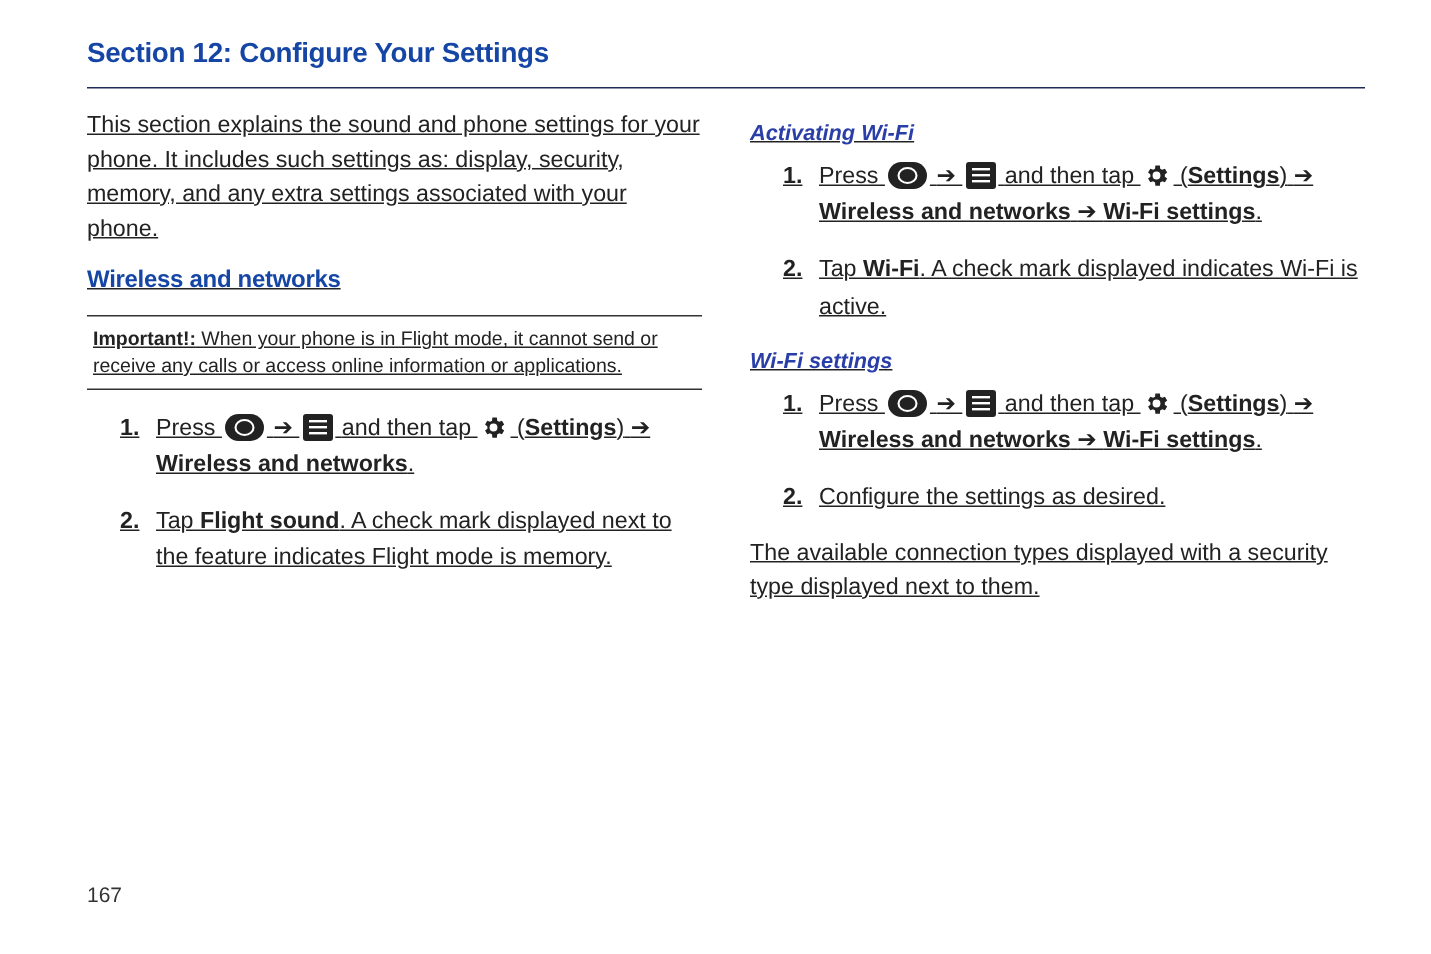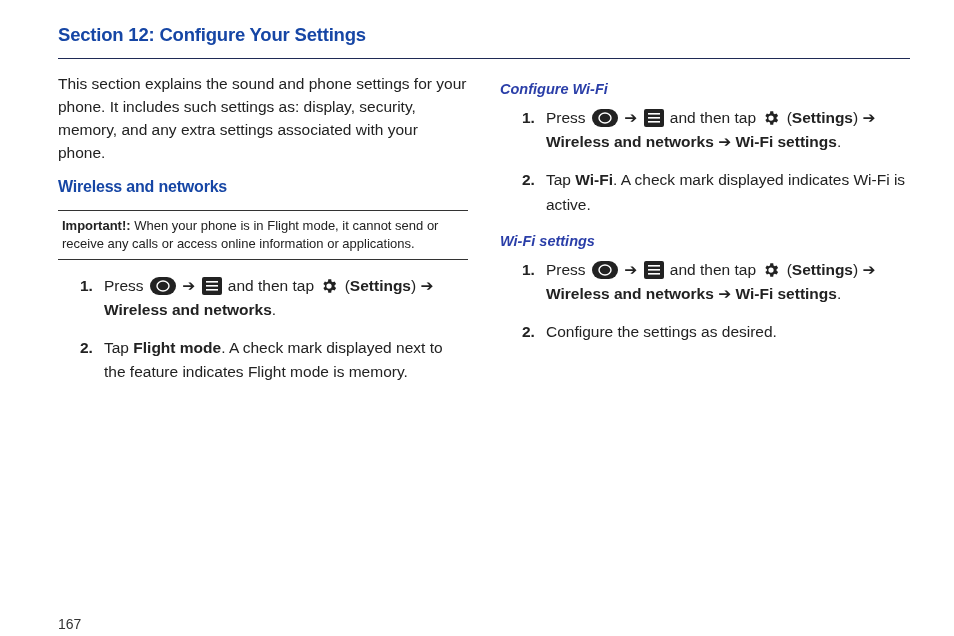--- a/index.html
+++ b/index.html
@@ -1,35 +1,35 @@
 <!DOCTYPE html>
 <html><head>
 <meta charset="utf-8">
 <style>
   * { box-sizing: border-box; margin: 0; padding: 0; }
   html, body { width: 954px; height: 636px; background: #fff; font-family: Arial, Helvetica, sans-serif; color: #222; }
   .page { padding: 24px 44px 0 58px; }
   .section-title { color: #1646a5; font-weight: 800; font-size: 18.5px; letter-spacing: -0.2px; margin-bottom: 12px; }
   .rule { border: 0; border-top: 1px solid #1f2a55; margin: 6px 0 14px 0; }
   .columns { display: flex; gap: 32px; }
-  .col { flex: 1 1 0; font-size: 15.5px; line-height: 1.48; color: #222; }
+  .col { flex: 1 1 0; font-size: 15.5px; line-height: 1.48; color: #222; text-decoration: underline; }
   .col p { margin-bottom: 10px; }
   .h-sub { color: #1646a5; font-weight: 800; font-size: 16px; margin: 10px 0 6px 0; letter-spacing: -0.2px; }
   .h-topic { color: #2a3ea8; font-style: italic; font-weight: 700; font-size: 14.5px; margin: 6px 0 6px 0; }
   .note-box { border-top: 1px solid #333; border-bottom: 1px solid #333; padding: 6px 4px; font-size: 13px; line-height: 1.35; text-align: left; margin: 12px 0 14px 0; }
   .note-box .lead { font-weight: 700; }
   ol.steps { list-style: none; margin: 0 0 10px 22px; }
   ol.steps > li { display: flex; margin-bottom: 14px; line-height: 1.55; }
   ol.steps .num { font-weight: 800; width: 24px; flex: 0 0 24px; }
   ol.steps .body { flex: 1; }
   .b { font-weight: 700; }
   .nowrap { white-space: nowrap; }
   .icon { display: inline-block; vertical-align: -4px; margin: 0 2px; }
   .icon svg { display: block; }
-  .page-number { position: absolute; left: 58px; top: 616px; font-size: 14px; color: #333; }
+  .page-number { position: absolute; left: 58px; top: 588px; font-size: 14px; color: #333; }
   .arrow { font-family: Arial, sans-serif; }
 </style>
 </head>
 <body>
 
 <div class="page">
   <div class="section-title">Section 12: Configure Your Settings</div>
   <hr class="rule">
 
   <div class="columns">
@@ -71,28 +71,28 @@
                 </svg>
             </span>
             <span class="nowrap"> (<span class="b">Settings</span>)</span>
             <span class="arrow"> ➔ </span>
             <span class="b">Wireless and networks</span><span>.</span>
           </span>
         </li>
         <li>
           <span class="num">2.</span>
           <span class="body">
-            <span>Tap </span><span class="b">Flight mode</span><span>. A check mark displayed next to the feature indicates Flight mode is memory.</span>
+            <span>Tap </span><span class="b">Flight sound</span><span>. A check mark displayed next to the feature indicates Flight mode is memory.</span>
           </span>
         </li>
       </ol>
     </div>
 
     <div class="col">
-      <div class="h-topic">Configure Wi-Fi</div>
+      <div class="h-topic">Activating Wi-Fi</div>
 
       <ol class="steps">
         <li>
           <span class="num">1.</span>
           <span class="body">
             <span>Press </span>
             <span class="icon">
               <svg width="26" height="18">
                   <rect x="0" y="0" rx="9" ry="9" width="26" height="18" fill="#222"></rect>
                   <ellipse cx="13" cy="9" rx="6" ry="5" fill="none" stroke="#fff" stroke-width="1.4"></ellipse>
@@ -162,18 +162,19 @@
             <span class="arrow"> ➔ </span>
             <span class="b">Wi-Fi settings</span><span>.</span>
           </span>
         </li>
         <li>
           <span class="num">2.</span>
           <span class="body">Configure the settings as desired.</span>
         </li>
       </ol>
 
+      <p>The available connection types displayed with a security type displayed next to them.</p>
     </div>
 
   </div>
 </div>
 
 <div class="page-number">167</div>
 
 </body></html>

